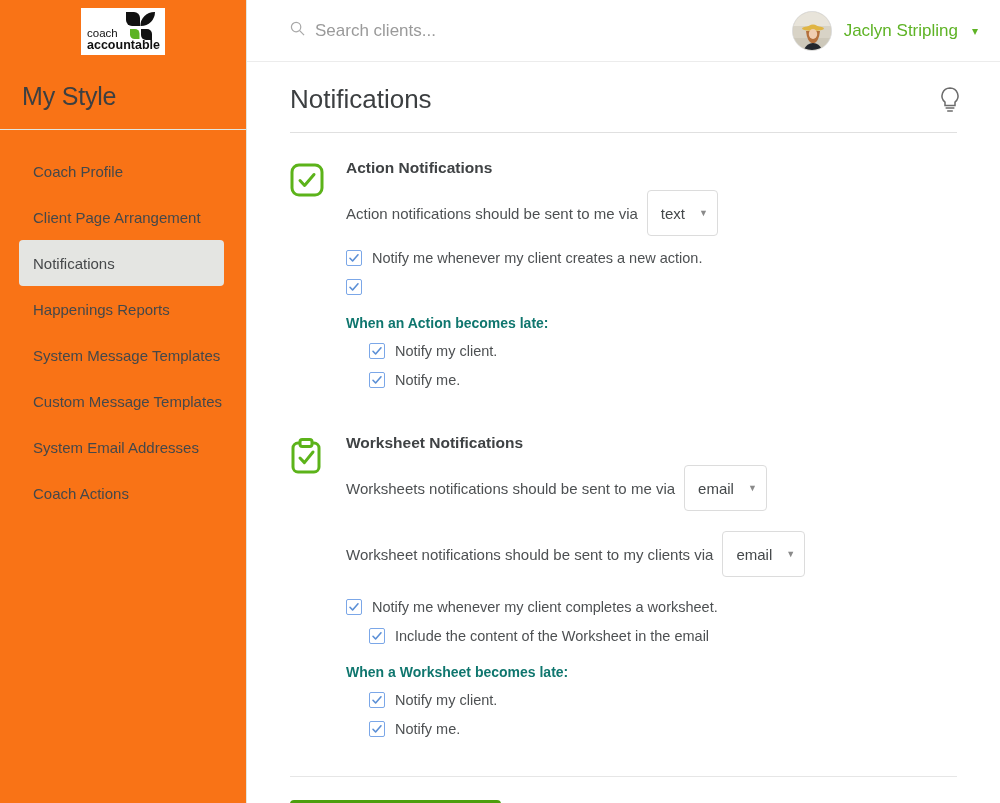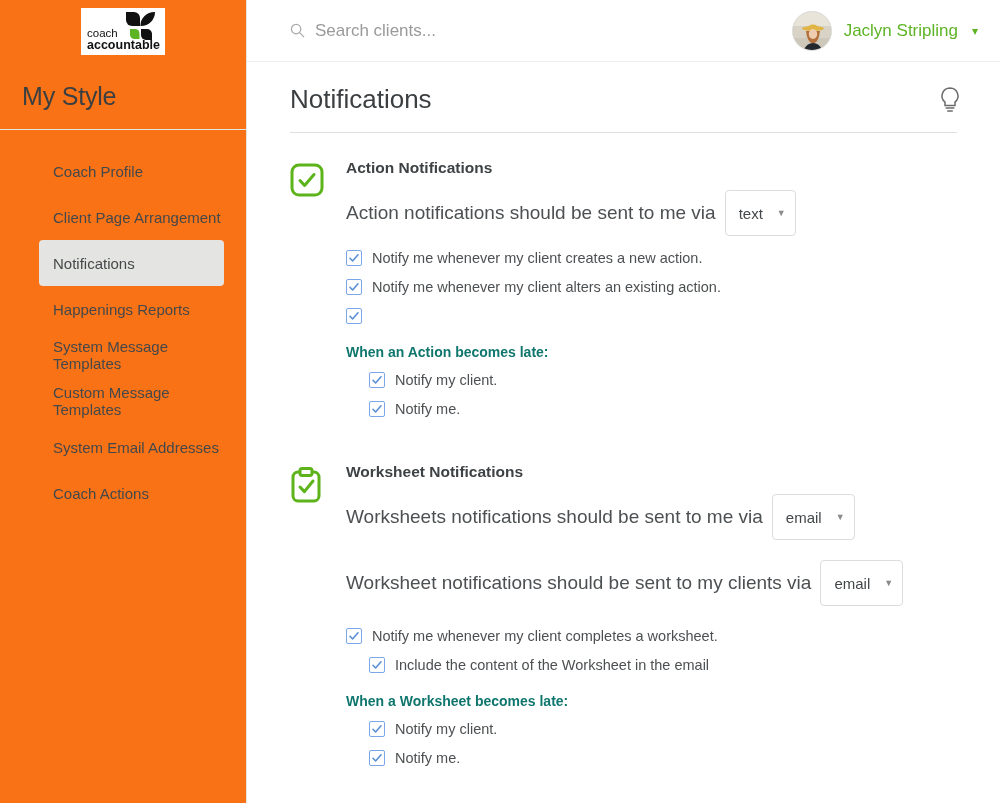--- a/index.html
+++ b/index.html
@@ -27,36 +27,36 @@
     width: 84px; height: 47px; background: #fff;
     display: flex; align-items: center; justify-content: center;
   }
   .sidebar-title {
     font-size: 25px; color: #3c3f41; font-weight: 400;
     padding: 20px 0 0 22px; letter-spacing: -0.2px;
   }
   .sidebar-divider {
     margin-top: 18px; height: 1px; background: #e3e6de; width: 100%;
   }
-  .nav { padding-top: 18px; padding-left: 20px; }
+  .nav { padding-top: 18px; }
   .nav-item {
     height: 46px; display: flex; align-items: center;
     padding-left: 33px; margin: 0 22px 0 0;
     font-size: 15px; color: #45484a;
     border-radius: 0 4px 4px 0; cursor: pointer;
   }
   .nav-item.active { background: #e4e5e2; border-radius: 4px; margin-left: 19px; padding-left: 14px; }
 
   
   .main { flex: 1 1 auto; height: 803px; background: #fff; position: relative; }
   .topbar {
     height: 62px; display: flex; align-items: center;
     border-bottom: 1px solid #ececec; padding: 0 22px 0 43px;
   }
-  .search { display: flex; align-items: center; gap: 10px; flex: 1 1 auto; }
+  .search { display: flex; gap: 10px; flex: 1 1 auto; }
   .search-icon { width: 15px; height: 15px; display: block; }
   .search-input {
     border: none; outline: none; font-size: 17px; color: #9a9a9a;
     font-family: "Liberation Sans", sans-serif; background: transparent; width: 330px;
   }
   .search-input::placeholder { color: #9a9a9a; }
   .user { display: flex; align-items: center; gap: 12px; cursor: pointer; }
   .avatar {
     width: 40px; height: 40px; border-radius: 50%; overflow: hidden;
     border: 1px solid #ddd; position: relative; background: #cfcabb;
@@ -73,21 +73,21 @@
 
   .content { padding: 0 43px 0 43px; }
   .head-rule { height: 1px; background: #e0e0e0; margin-top: 17px; }
 
   .section { display: flex; padding-top: 26px; }
   .sec-icon { width: 56px; flex: 0 0 56px; padding-top: 4px; }
   .sec-body { flex: 1 1 auto; }
   .sec-title { font-size: 15.5px; font-weight: bold; color: #3f4244; margin-bottom: 13px; }
 
   .row { display: flex; align-items: center; gap: 9px; margin-bottom: 10px; }
-  .row-text { font-size: 19px; color: #4d5052; }
+  .row-text { font-size: 15px; color: #4d5052; }
 
   .select {
     border: 1px solid #dcdcdc; border-radius: 4px; background: #fff;
     height: 46px; display: flex; align-items: center; justify-content: space-between;
     padding: 0 9px 0 13px; gap: 14px; min-width: 66px; cursor: pointer;
   }
   .select-val { font-size: 15px; color: #44484a; }
   .select-caret { font-size: 9px; color: #8a8a8a; }
 
   .cb-list { margin-top: 14px; }
@@ -230,28 +230,20 @@
                   </svg>
               </span>
               <span class="cb-label">Notify me whenever my client creates a new action.</span>
             </div>
             <div class="cb-row">
               <span class="cb">
                 <svg width="12" height="12" viewBox="0 0 12 12">
                     <path d="M2 6.3 L4.6 9 L10 2.8" fill="none" stroke="#5b8fd6" stroke-width="1.6" stroke-linecap="round" stroke-linejoin="round"></path>
                   </svg>
               </span>
-              <span class="cb-label">Notify me whenever my client alters an existing action.</span>
-            </div>
-            <div class="cb-row">
-              <span class="cb">
-                <svg width="12" height="12" viewBox="0 0 12 12">
-                    <path d="M2 6.3 L4.6 9 L10 2.8" fill="none" stroke="#5b8fd6" stroke-width="1.6" stroke-linecap="round" stroke-linejoin="round"></path>
-                  </svg>
-              </span>
             </div>
           </div>
 
           <div class="subhead">When an Action becomes late:</div>
           <div class="sub-list">
             <div class="cb-row">
               <span class="cb">
                 <svg width="12" height="12" viewBox="0 0 12 12">
                     <path d="M2 6.3 L4.6 9 L10 2.8" fill="none" stroke="#5b8fd6" stroke-width="1.6" stroke-linecap="round" stroke-linejoin="round"></path>
                   </svg>

